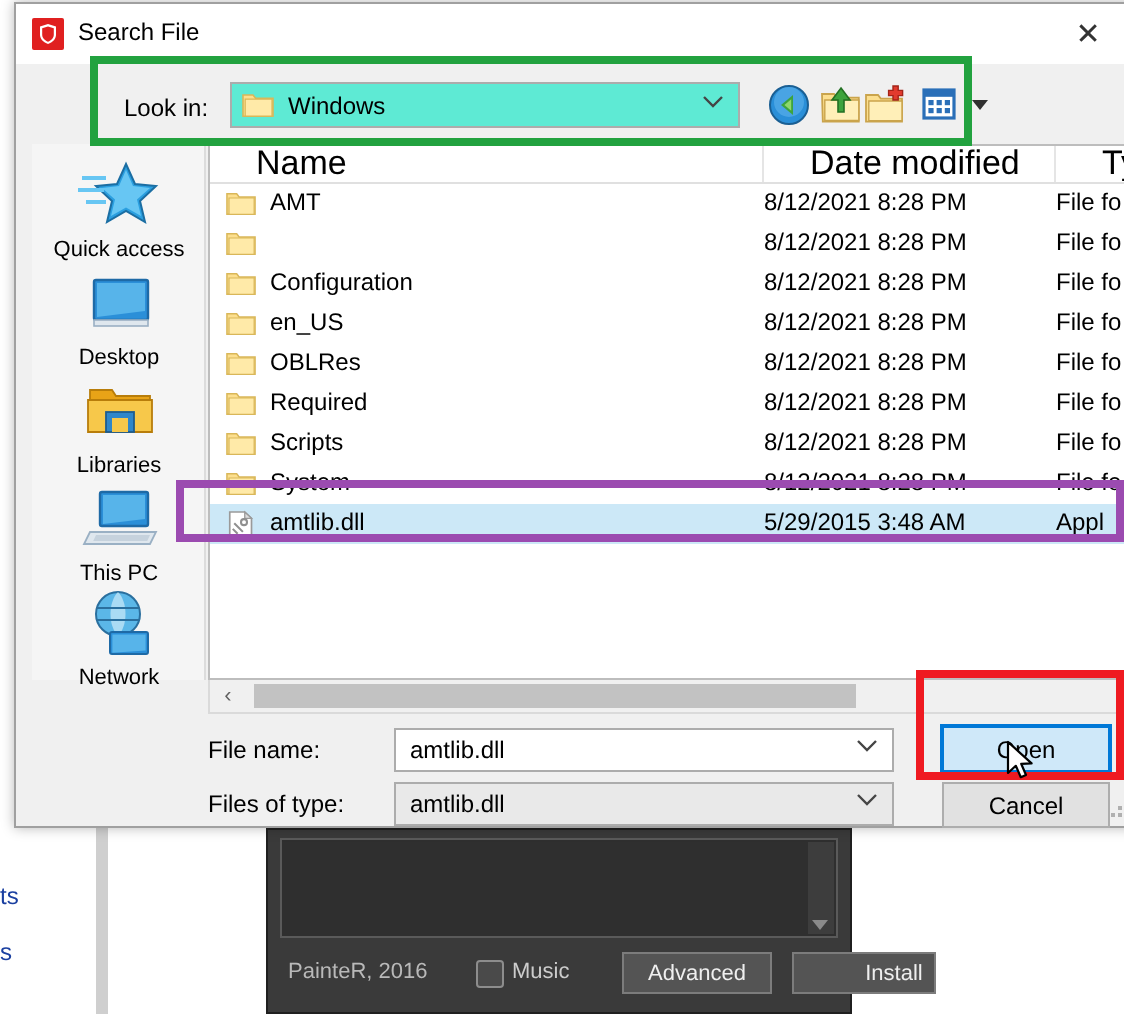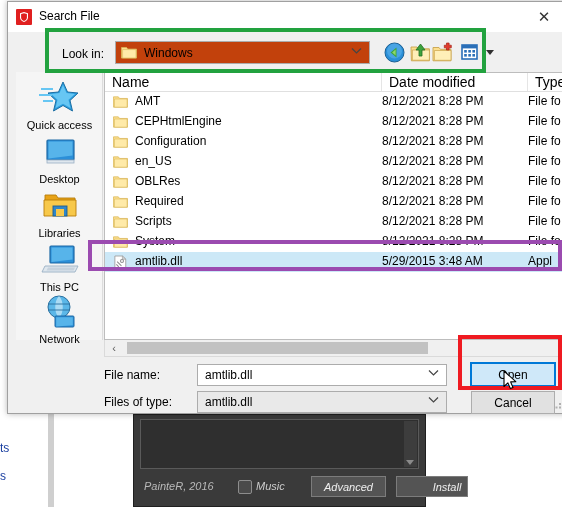--- a/index.html
+++ b/index.html
@@ -15,21 +15,21 @@
   
   .bg-left-text {
     position: absolute; left: 0; font-size: 12px; color: #1a3fa0;
     font-family: "Liberation Sans", sans-serif; white-space: nowrap;
   }
   .bg-vbar {
     position: absolute; background: #cfcfcf;
   }
   .installer {
     position: absolute; left: 133px; top: 414px; width: 293px; height: 93px;
-    background: #3a3a3a; border: 1px solid #1f1f1f; box-sizing: border-box; font-style: italic;
+    background: #3a3a3a; border: 1px solid #1f1f1f; box-sizing: border-box;
   }
   .installer-inner {
     position: absolute; left: 6px; top: 4px; right: 6px; height: 50px;
     background: #2f2f2f; border: 1px solid #5a5a5a; box-sizing: border-box;
   }
   .inst-scroll {
     position: absolute; right: 1px; top: 1px; width: 13px; bottom: 1px;
     background: #3d3d3d;
   }
   .inst-scroll-arrow {
@@ -87,21 +87,21 @@
     display: flex; align-items: center; justify-content: center;
     font-size: 15px; color: #333; cursor: default;
   }
 
   
   .lookin-label {
     position: absolute; left: 54px; top: 45px; font-size: 12px; color: #000;
   }
   .lookin-combo {
     position: absolute; left: 107px; top: 39px; width: 255px; height: 23px;
-    background: #c2410c; border: 1px solid #acacac; box-sizing: border-box;
+    background: #5eead4; border: 1px solid #acacac; box-sizing: border-box;
   }
   .lookin-folder {
     position: absolute; left: 5px; top: 3px; width: 16px; height: 14px;
   }
   .lookin-text {
     position: absolute; left: 28px; top: 4px; font-size: 12px; color: #000;
   }
   .lookin-chev {
     position: absolute; right: 7px; top: 5px; font-size: 11px; color: #555;
   }
@@ -129,22 +129,22 @@
   
   .listpane {
     position: absolute; left: 96px; top: 70px; right: -9px; height: 268px;
     background: #ffffff; border: 1px solid #bdbdbd; border-right: none; box-sizing: border-box;
   }
   .colheader {
     position: absolute; left: 0; top: 0; right: 0; height: 18px;
     background: #ffffff; border-bottom: 1px solid #e0e0e0;
   }
   .col {
-    position: absolute; top: 0; height: 18px; font-size: 14px; color: #000;
-    padding-left: 7px; box-sizing: border-box; line-height: 18px;
+    position: absolute; top: 0; height: 18px; font-size: 17px; color: #000;
+    padding-left: 23px; box-sizing: border-box; line-height: 18px;
     border-left: 1px solid #e5e5e5;
   }
   .col.first { border-left: none; }
   .rows { position: absolute; left: 0; top: 19px; right: 0; bottom: 0; }
   .row { position: absolute; left: 0; right: 0; height: 20px; }
   .row.sel { background: #cce8f7; }
   .row-ico { position: absolute; left: 8px; top: 3px; width: 15px; height: 14px; }
   .row-name { position: absolute; left: 30px; top: 2px; font-size: 12px; color: #000; }
   .row-date { position: absolute; left: 277px; top: 2px; font-size: 12px; color: #000; }
   .row-type { position: absolute; left: 423px; top: 2px; font-size: 12px; color: #000; }
@@ -341,21 +341,20 @@
           <div class="row-name">AMT</div>
           <div class="row-date">8/12/2021 8:28 PM</div>
           <div class="row-type">File fo</div>
         </div>
 
         <div class="row" style="top:20px;">
           <svg class="row-ico" viewBox="0 0 16 14">
             <path d="M0.5 1.5 h5.2 l1.3 1.7 h8.5 v9.3 h-15 z" fill="#fcdf8e" stroke="#d9b759" stroke-width="0.8"></path>
             <path d="M1.6 3.8 h13.4 v8.7 h-13.4 z" fill="#ffeaa8" stroke="#d9b759" stroke-width="0.6"></path>
           </svg>
-          <div class="row-name">CEPHtmlEngine</div>
           <div class="row-date">8/12/2021 8:28 PM</div>
           <div class="row-type">File fo</div>
         </div>
 
         <div class="row" style="top:40px;">
           <svg class="row-ico" viewBox="0 0 16 14">
             <path d="M0.5 1.5 h5.2 l1.3 1.7 h8.5 v9.3 h-15 z" fill="#fcdf8e" stroke="#d9b759" stroke-width="0.8"></path>
             <path d="M1.6 3.8 h13.4 v8.7 h-13.4 z" fill="#ffeaa8" stroke="#d9b759" stroke-width="0.6"></path>
           </svg>
           <div class="row-name">Configuration</div>

